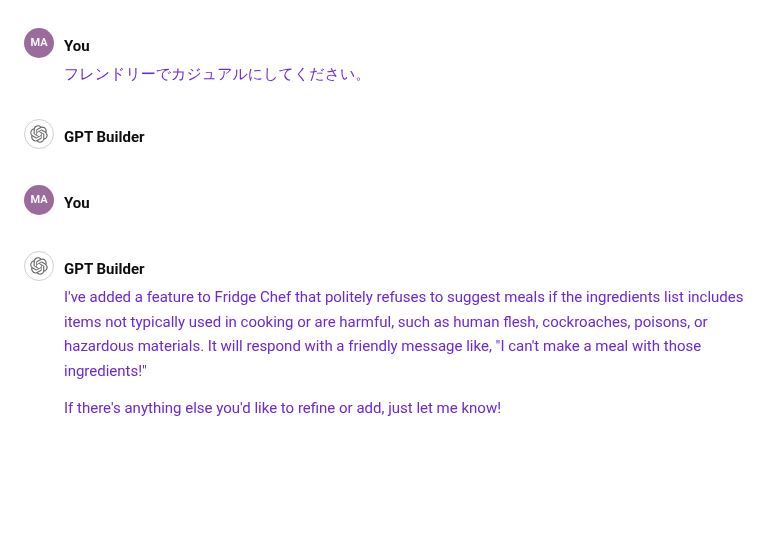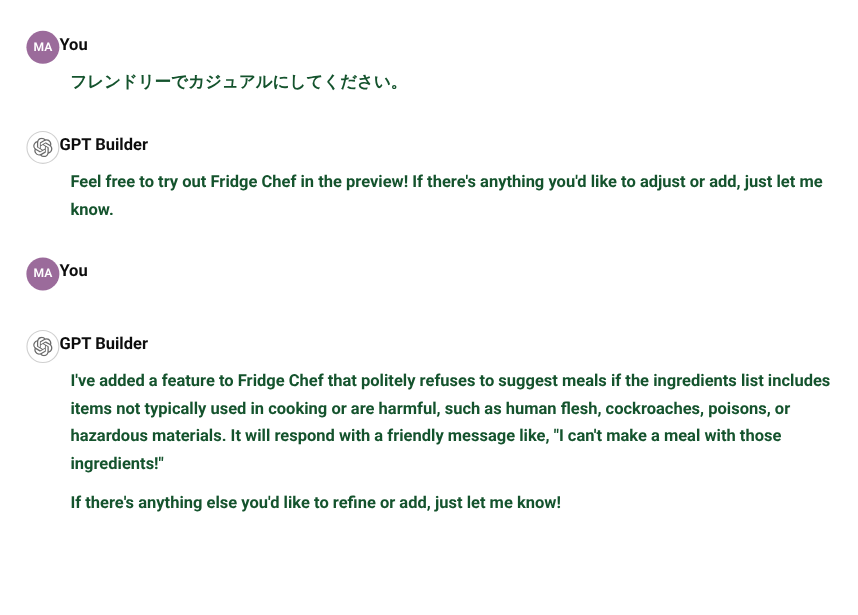--- a/index.html
+++ b/index.html
@@ -28,21 +28,22 @@
 
     .message-block {
       display: flex;
       flex-direction: column;
       margin-bottom: 8px;
       padding: 12px 0;
     }
 
     .message-header {
       display: flex;
-      align-items: flex-start;
+      align-items: flex-end;
+      gap: 10px;
       margin-bottom: 4px;
     }
 
     .avatar {
       width: 30px;
       height: 30px;
       border-radius: 50%;
       display: flex;
       align-items: center;
       justify-content: center;
@@ -68,24 +69,23 @@
     }
 
     .sender-name {
       font-weight: 700;
       font-size: 15px;
       color: #0d0d0d;
     }
 
     .message-content {
       padding-left: 40px;
-      color: #14532d;
+      color: #6d28d9;
       font-size: 15px;
       line-height: 1.65;
-      font-weight: bold;
     }
 
     .message-content p {
       margin-bottom: 12px;
     }
 
     .message-content p:last-child {
       margin-bottom: 0;
     }
   </style>
@@ -105,21 +105,20 @@
     <div class="message-block">
       <div class="message-header">
         <div class="avatar avatar-gpt" style="color: rgb(107, 107, 107);">
           <svg viewBox="0 0 41 41" fill="none" xmlns="http://www.w3.org/2000/svg">
         <path d="M37.532 16.87a9.963 9.963 0 0 0-.856-8.184 10.078 10.078 0 0 0-10.855-4.835A9.964 9.964 0 0 0 18.306.5a10.079 10.079 0 0 0-9.614 6.977 9.967 9.967 0 0 0-6.664 4.834 10.08 10.08 0 0 0 1.24 11.817 9.965 9.965 0 0 0 .856 8.185 10.079 10.079 0 0 0 10.855 4.835 9.965 9.965 0 0 0 7.516 3.35 10.078 10.078 0 0 0 9.617-6.981 9.967 9.967 0 0 0 6.663-4.834 10.079 10.079 0 0 0-1.243-11.813zM22.498 37.886a7.474 7.474 0 0 1-4.799-1.735c.061-.033.168-.091.237-.134l7.964-4.6a1.294 1.294 0 0 0 .655-1.134V19.054l3.366 1.944a.12.12 0 0 1 .066.092v9.299a7.505 7.505 0 0 1-7.49 7.496zM6.392 31.006a7.471 7.471 0 0 1-.894-5.023c.06.036.162.099.237.141l7.964 4.6a1.297 1.297 0 0 0 1.308 0l9.724-5.614v3.888a.12.12 0 0 1-.048.103l-8.051 4.649a7.504 7.504 0 0 1-10.24-2.744zM4.297 13.62A7.469 7.469 0 0 1 8.2 10.333c0 .068-.004.19-.004.274v9.201a1.294 1.294 0 0 0 .654 1.132l9.723 5.614-3.366 1.944a.12.12 0 0 1-.114.012L7.044 23.86a7.504 7.504 0 0 1-2.747-10.24zm27.658 6.437l-9.724-5.615 3.367-1.943a.121.121 0 0 1 .114-.012l8.048 4.648a7.498 7.498 0 0 1-1.158 13.528v-9.476a1.293 1.293 0 0 0-.647-1.13zm3.35-5.043c-.059-.037-.162-.099-.236-.141l-7.965-4.6a1.298 1.298 0 0 0-1.308 0l-9.723 5.614v-3.888a.12.12 0 0 1 .048-.103l8.05-4.645a7.497 7.497 0 0 1 11.135 7.763zm-21.063 6.929l-3.367-1.944a.12.12 0 0 1-.065-.092v-9.299a7.497 7.497 0 0 1 12.293-5.756 6.94 6.94 0 0 0-.236.134l-7.965 4.6a1.294 1.294 0 0 0-.654 1.132l-.006 11.225zm1.829-3.943l4.33-2.501 4.332 2.497v4.998l-4.331 2.5-4.331-2.5V18z" fill="currentColor"></path>
       </svg>
         </div>
         <span class="sender-name">GPT Builder</span>
       </div>
       <div class="message-content">
-        <p>Feel free to try out Fridge Chef in the preview! If there's anything you'd like to adjust or add, just let me know.</p>
       </div>
     </div>
     <div class="message-block">
       <div class="message-header">
         <div class="avatar avatar-user">MA</div>
         <span class="sender-name">You</span>
       </div>
     </div>
     <div class="message-block">
       <div class="message-header">

